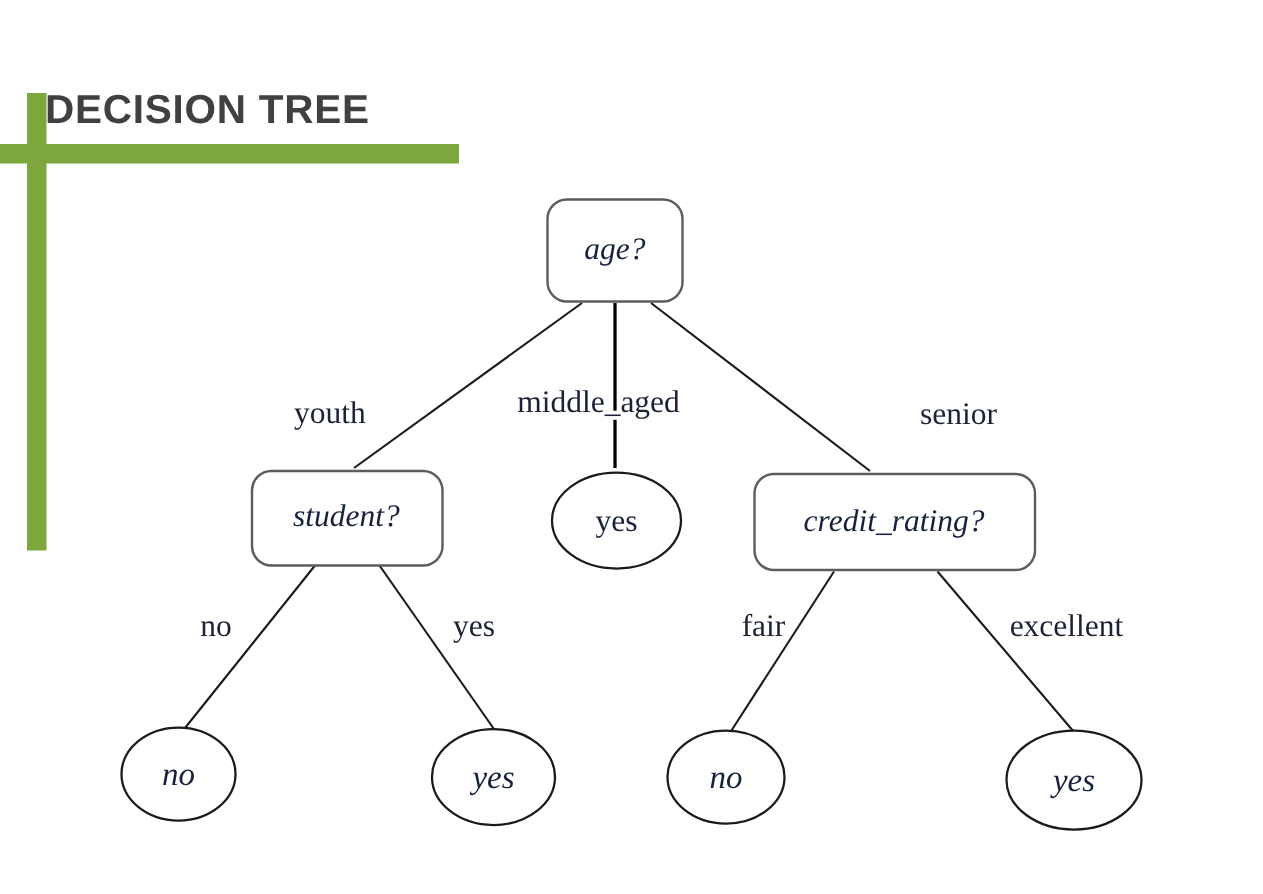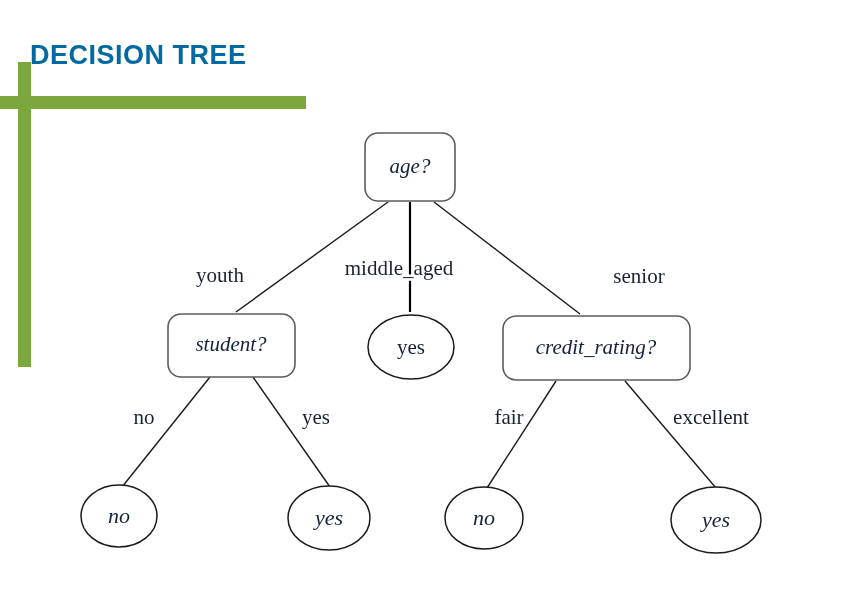--- a/index.html
+++ b/index.html
@@ -12,26 +12,26 @@
     height: 596px;
     position: relative;
     overflow: hidden;
     font-family: "Liberation Sans", sans-serif;
   }
 
   
   #slide-title-text {
     position: absolute;
     left: 30px;
-    top: 42px;
+    top: 60px;
     font-family: "Liberation Sans", sans-serif;
     font-size: 27px;
     font-weight: bold;
     letter-spacing: 0.5px;
-    color: #0369a1;
+    color: #404040;
     white-space: nowrap;
     line-height: 1;
   }
   #title-rule-horizontal {
     position: absolute;
     left: 0px;
     top: 96px;
     width: 306px;
     height: 13px;
     background: #7CA73C;

